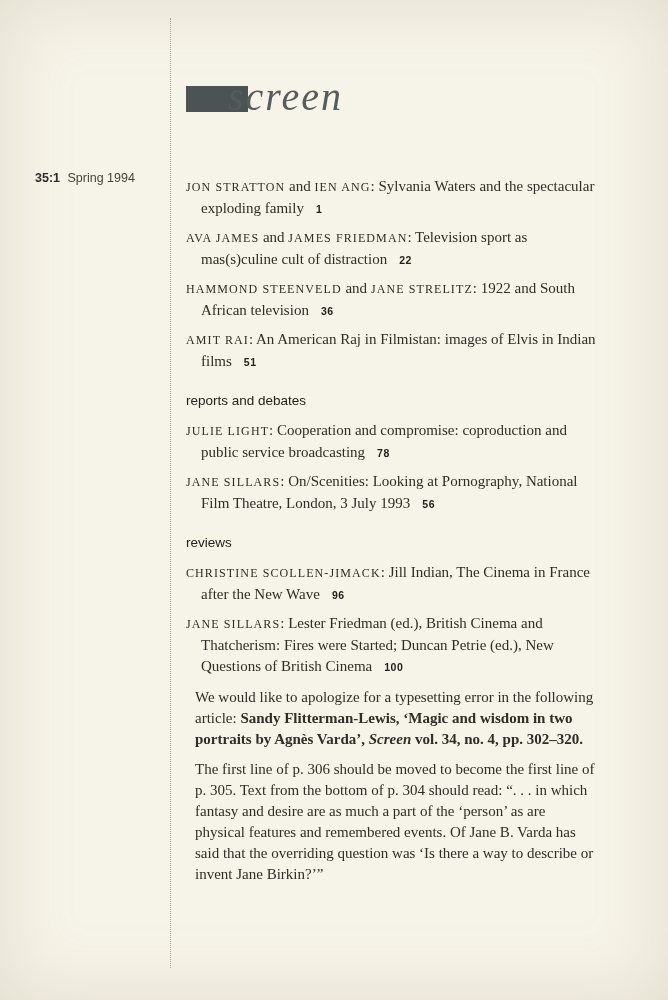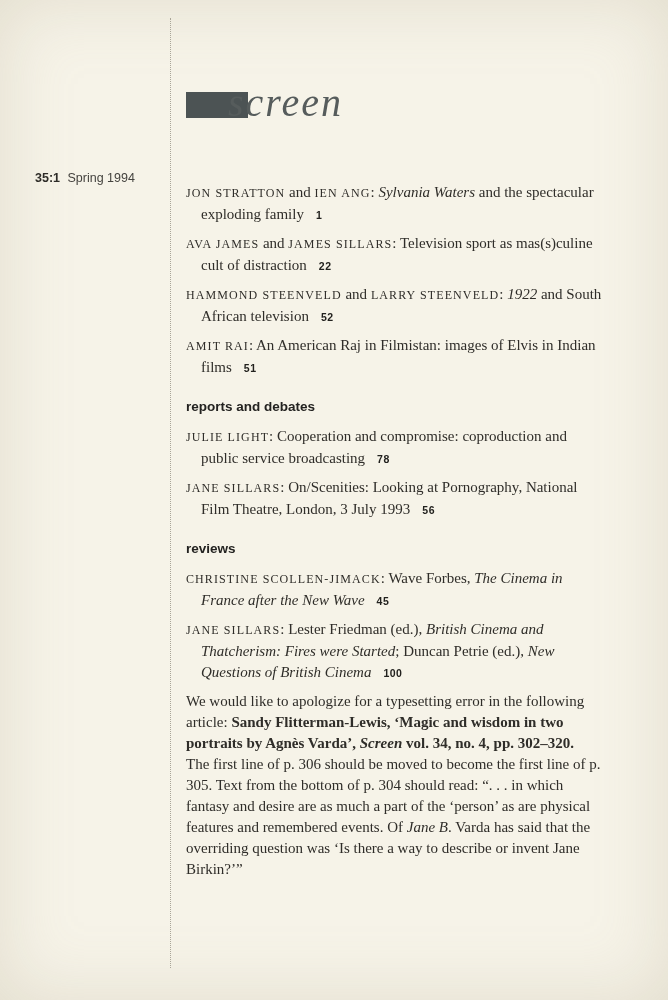--- a/index.html
+++ b/index.html
@@ -26,21 +26,21 @@
     left: 35px; top: 171px;
     font-family: "Liberation Sans", sans-serif;
     font-size: 12.5px;
     white-space: nowrap;
     color: #2e2c28;
   }
   .issue-num { font-weight: bold; }
   .issue-season { margin-left: 4px; color: #45433f; }
   .content {
     position: absolute;
-    left: 186px; top: 90px; width: 421px;
+    left: 186px; top: 84px; width: 421px;
   }
   .logo { position: relative; height: 30px; }
   .logo-block {
     position: absolute; left: 0; top: 2px;
     width: 62px; height: 26px;
     background: #4c5354;
   }
   .logo-word {
     position: absolute; left: 42px; top: -11px;
     font-style: italic;
@@ -50,68 +50,68 @@
   }
   #toc { margin-top: 62px; }
   .entry {
     font-size: 15px;
     line-height: 21px;
     margin: 0 0 7px 0;
     padding-left: 15px;
     text-indent: -15px;
   }
   .seg-sc { font-size: 12px; letter-spacing: 1.1px; }
-  .seg-it { font-style: italic; }
+  .seg-it { }
   .seg-b  { font-weight: bold; }
   .seg-bi { font-weight: bold; font-style: italic; }
   .pagenum {
     font-family: "Liberation Sans", sans-serif;
     font-weight: bold;
     font-size: 10.5px;
     letter-spacing: 0.5px;
     margin-left: 12px;
     color: #22211e;
   }
   .section-heading {
     font-family: "Liberation Sans", sans-serif;
     font-size: 13.5px;
-    font-weight: bold;
+    font-weight: normal;
     color: #232220;
     margin: 20px 0 12px 0;
   }
   .erratum-para {
     font-size: 15px;
     line-height: 21px;
-    margin: 0;
+    margin: 9px;
   }
 </style>
 </head>
 <body>
 
 <div class="page">
   <div class="dotted-rule"></div>
 
   <div class="issue-label">
     <span class="issue-num">35:1</span>
     <span class="issue-season">Spring 1994</span>
   </div>
 
   <div class="content">
     <div class="logo">
       <div class="logo-block"></div>
       <span class="logo-word">screen</span>
     </div>
     <div id="toc">
         <p class="entry"><span class="seg-sc">JON STRATTON</span><span> and </span><span class="seg-sc">IEN ANG</span><span>: </span><span class="seg-it">Sylvania Waters</span><span> and the spectacular exploding family</span><span class="pagenum">1</span></p>
-        <p class="entry"><span class="seg-sc">AVA JAMES</span><span> and </span><span class="seg-sc">JAMES SILLARS</span><span>: Television sport as mas(s)culine cult of distraction</span><span class="pagenum">22</span></p>
-        <p class="entry"><span class="seg-sc">HAMMOND STEENVELD</span><span> and </span><span class="seg-sc">LARRY STEENVELD</span><span>: </span><span class="seg-it">1922</span><span> and South African television</span><span class="pagenum">52</span></p>
+        <p class="entry"><span class="seg-sc">AVA JAMES</span><span> and </span><span class="seg-sc">JAMES FRIEDMAN</span><span>: Television sport as mas(s)culine cult of distraction</span><span class="pagenum">22</span></p>
+        <p class="entry"><span class="seg-sc">HAMMOND STEENVELD</span><span> and </span><span class="seg-sc">JANE STRELITZ</span><span>: </span><span class="seg-it">1922</span><span> and South African television</span><span class="pagenum">36</span></p>
         <p class="entry"><span class="seg-sc">AMIT RAI</span><span>: An American Raj in Filmistan: images of Elvis in Indian films</span><span class="pagenum">51</span></p>
         <h2 class="section-heading">reports and debates</h2>
         <p class="entry"><span class="seg-sc">JULIE LIGHT</span><span>: Cooperation and compromise: coproduction and public service broadcasting</span><span class="pagenum">78</span></p>
         <p class="entry"><span class="seg-sc">JANE SILLARS</span><span>: On/Scenities: Looking at Pornography, National Film Theatre, London, 3 July 1993</span><span class="pagenum">56</span></p>
         <h2 class="section-heading">reviews</h2>
-        <p class="entry"><span class="seg-sc">CHRISTINE SCOLLEN-JIMACK</span><span>: Wave Forbes, </span><span class="seg-it">The Cinema in France after the New Wave</span><span class="pagenum">45</span></p>
+        <p class="entry"><span class="seg-sc">CHRISTINE SCOLLEN-JIMACK</span><span>: Jill Indian, </span><span class="seg-it">The Cinema in France after the New Wave</span><span class="pagenum">96</span></p>
         <p class="entry"><span class="seg-sc">JANE SILLARS</span><span>: Lester Friedman (ed.), </span><span class="seg-it">British Cinema and Thatcherism: Fires were Started</span><span>; Duncan Petrie (ed.), </span><span class="seg-it">New Questions of British Cinema</span><span class="pagenum">100</span></p>
         <p class="erratum-para"><span>We would like to apologize for a typesetting error in the following article: </span><span class="seg-b">Sandy Flitterman-Lewis, ‘Magic and wisdom in two portraits by Agnès Varda’, </span><span class="seg-bi">Screen</span><span class="seg-b"> vol. 34, no. 4, pp. 302–320.</span></p>
         <p class="erratum-para"><span>The first line of p. 306 should be moved to become the first line of p. 305. Text from the bottom of p. 304 should read: “. . . in which fantasy and desire are as much a part of the ‘person’ as are physical features and remembered events. Of </span><span class="seg-it">Jane B</span><span>. Varda has said that the overriding question was ‘Is there a way to describe or invent Jane Birkin?’”</span></p>
       </div>
   </div>
 </div>
 
 </body></html>

